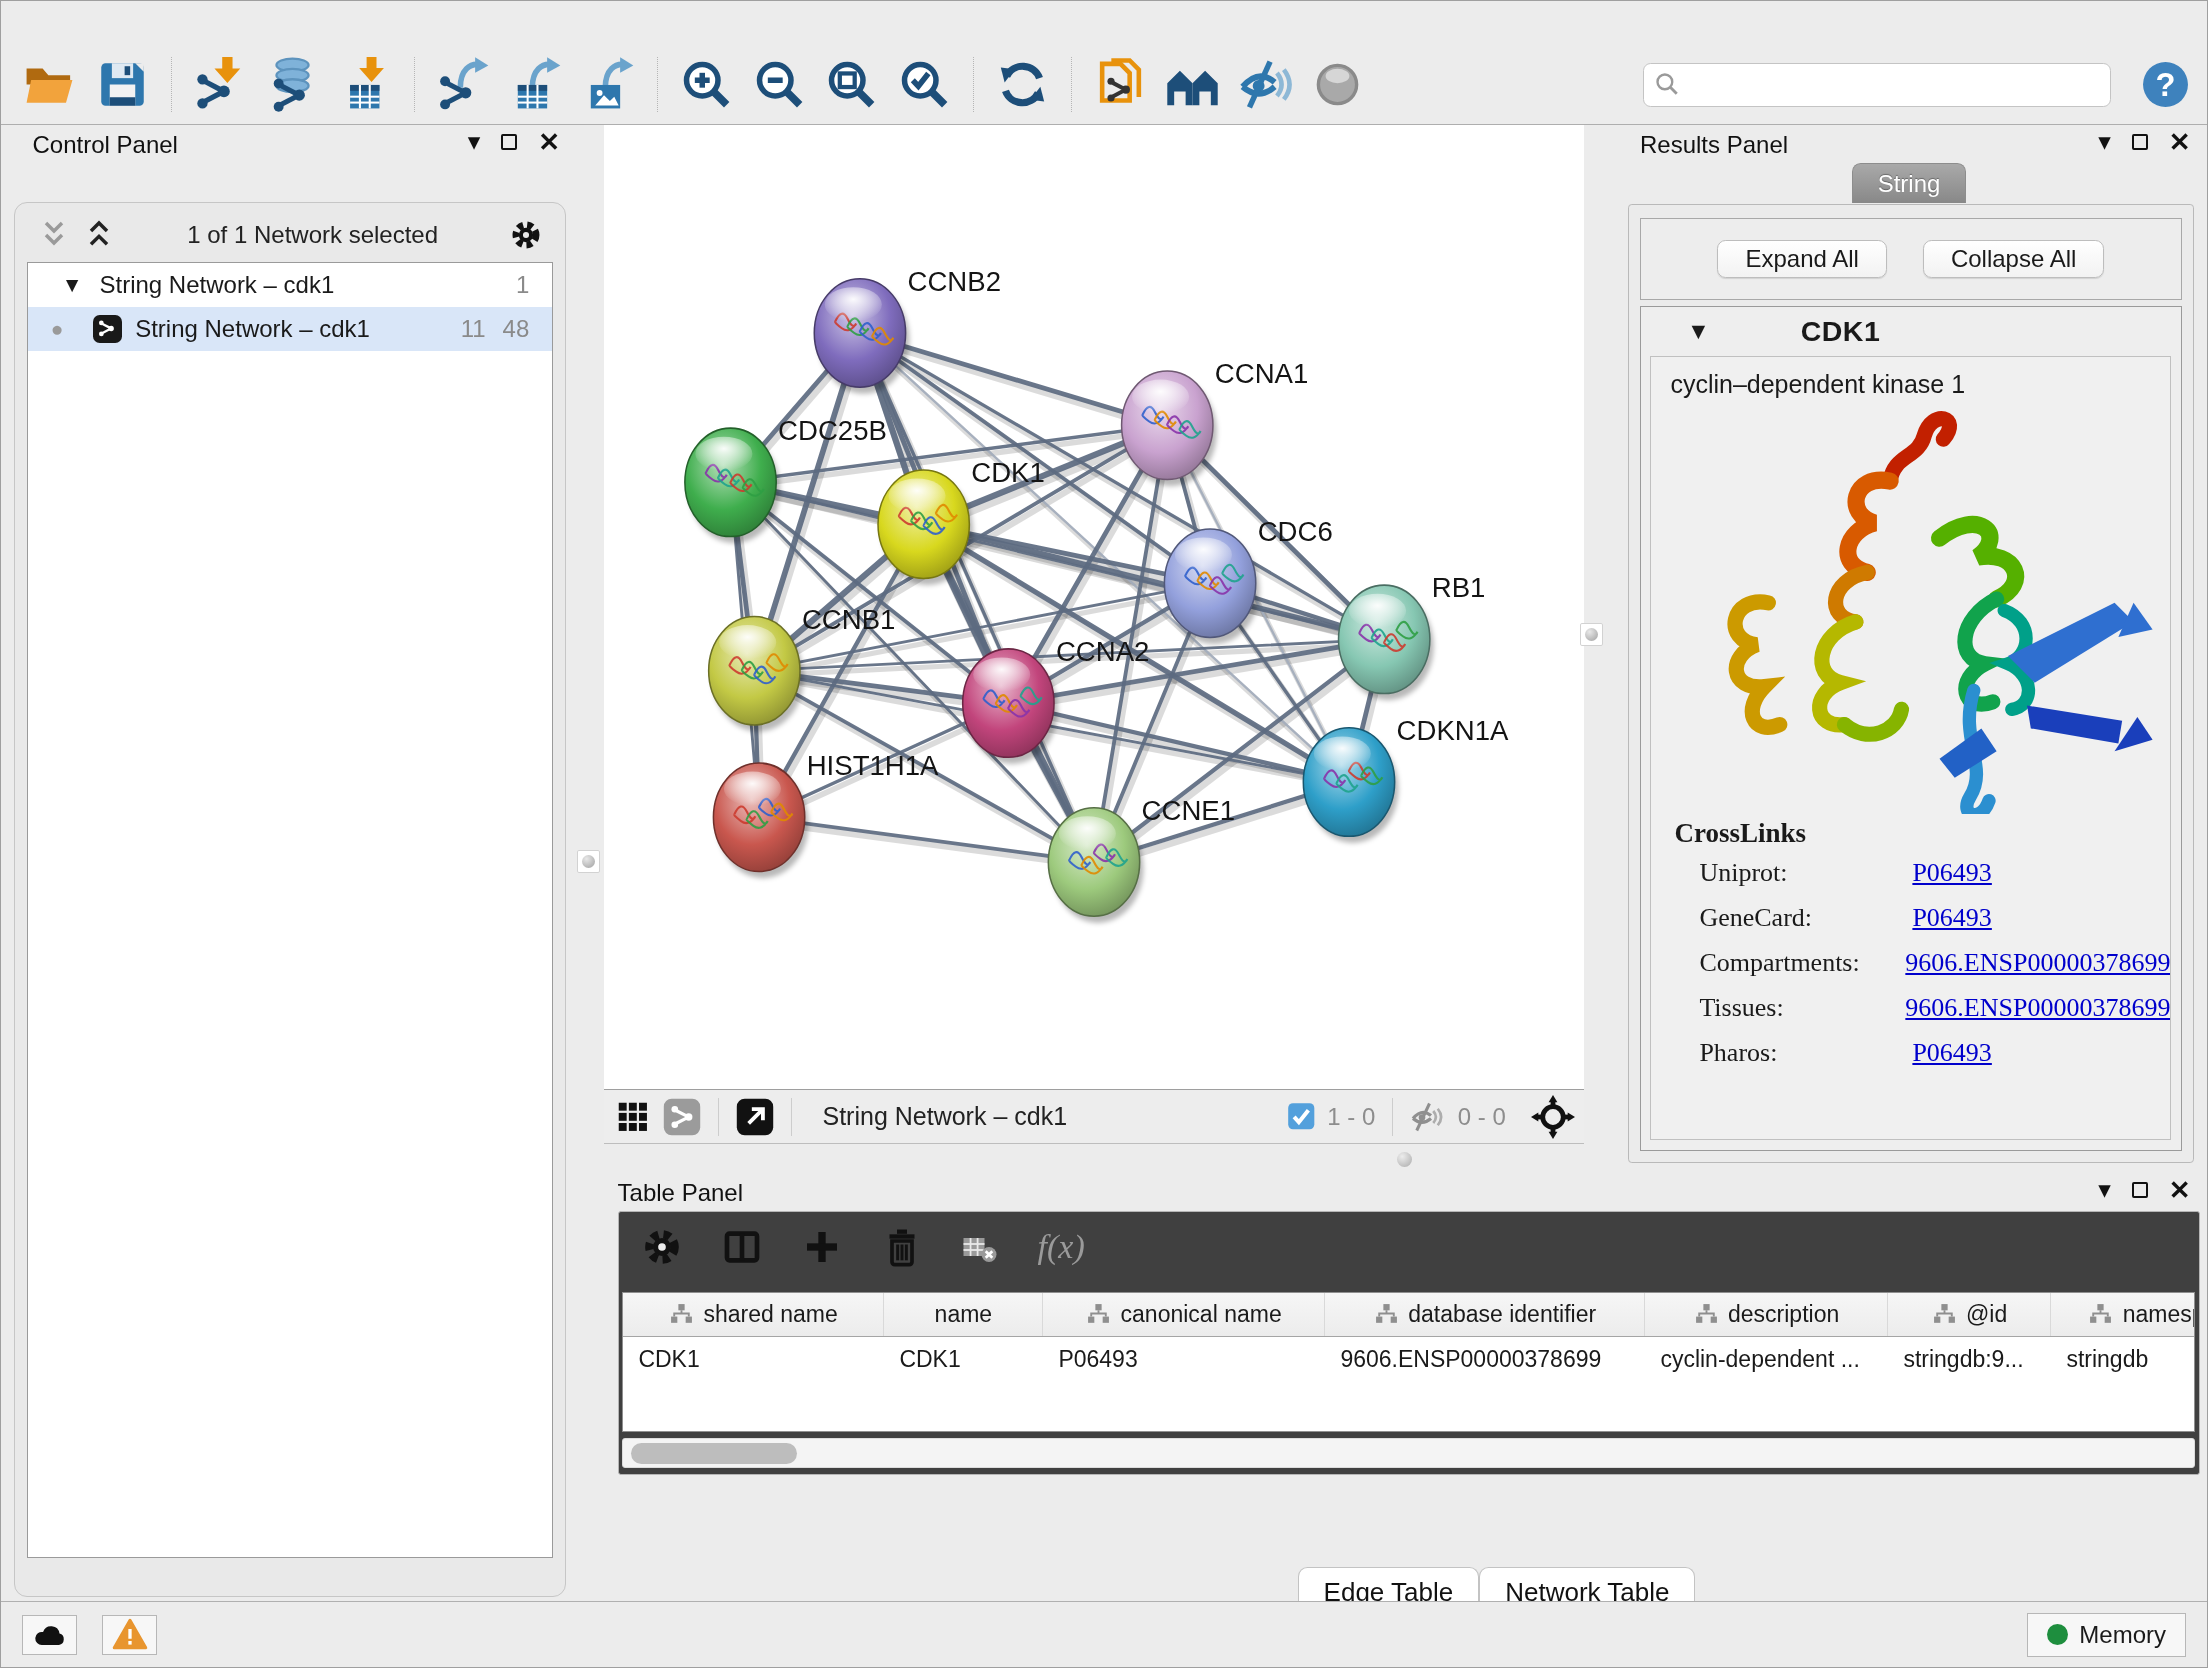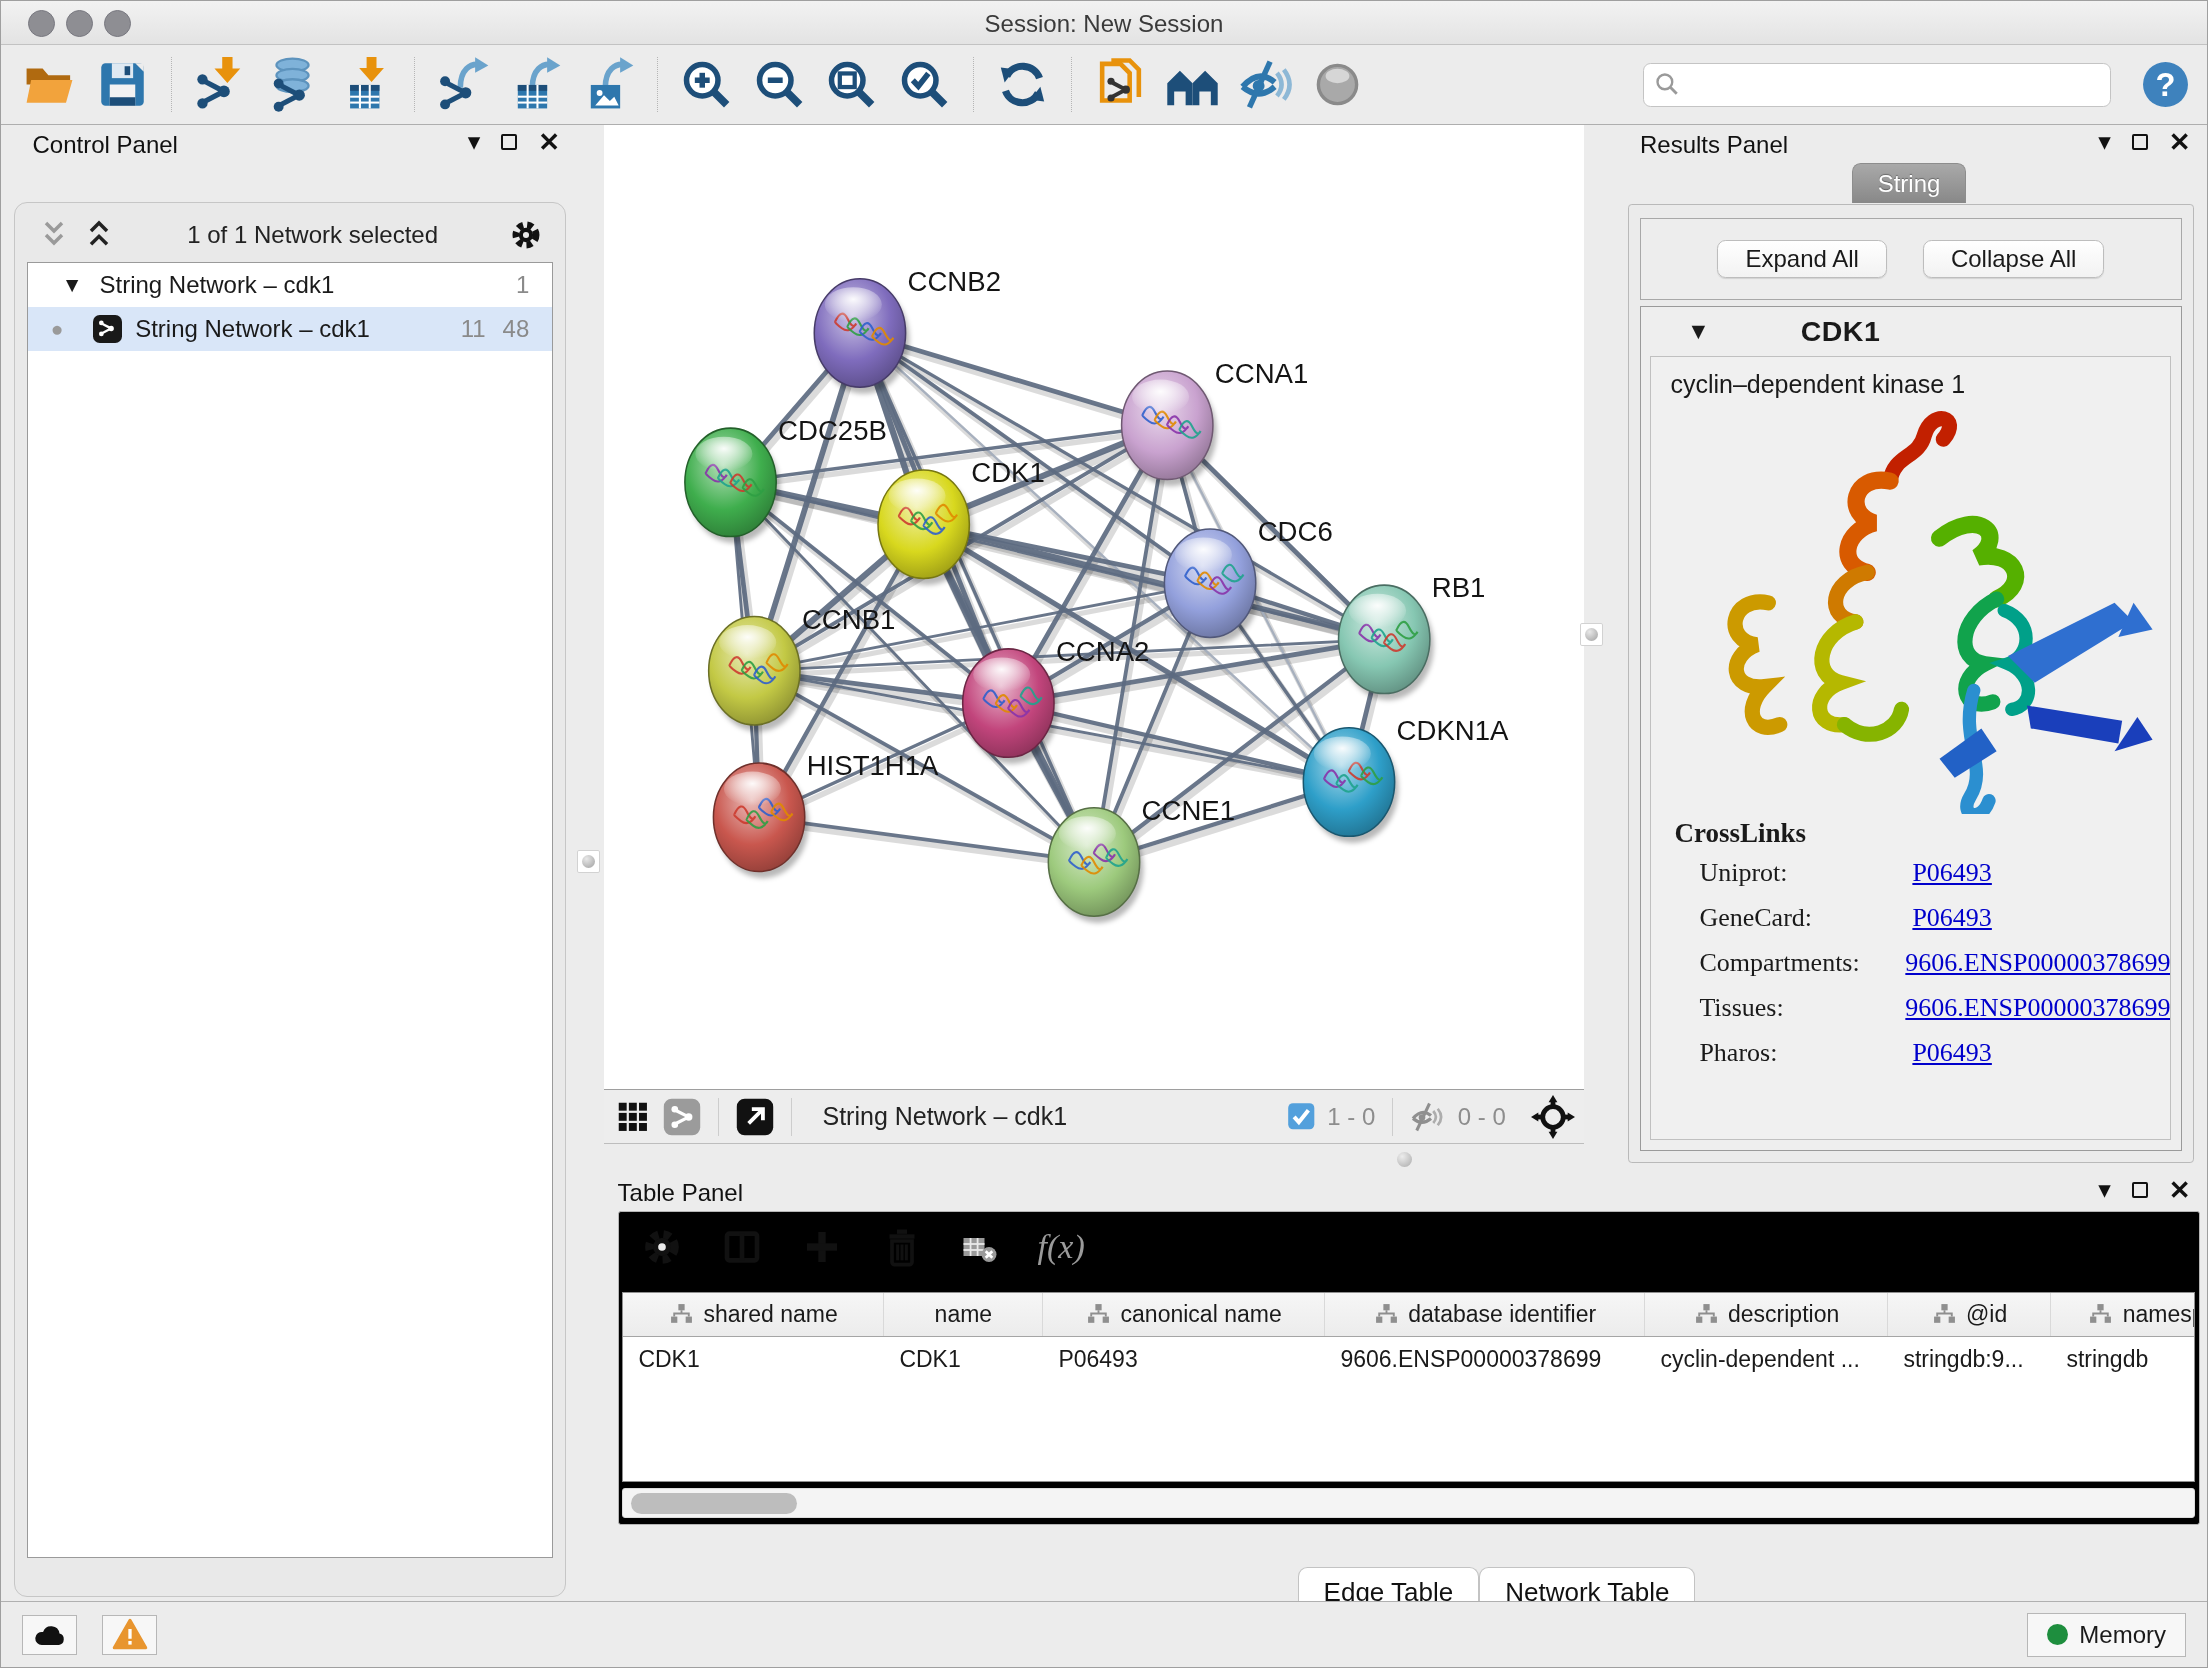--- a/index.html
+++ b/index.html
@@ -86,21 +86,21 @@
     border:1px solid #c0c0c0;overflow:hidden;}
   .rp-desc{margin:13.3px 0 0 19px;font-size:25px;}
   .protein-img{display:block;margin:5.7px auto 0 auto;}
   .crosslinks{font-family:"Liberation Serif",serif;margin:3.8px 0 0 23px;}
   .cl-heading{font-size:27px;font-weight:bold;margin-bottom:9.5px;}
   .cl-row{display:flex;font-size:26px;margin-bottom:15px;}
   .cl-label{width:238px;padding-left:25px;}
   .cl-link{color:#0000cc;text-decoration:underline;}
   
   .tp{position:absolute;left:609px;top:1172px;width:1590px;bottom:66px;}
-  .tp-box{position:absolute;left:7.6px;right:0;top:38px;height:314px;background:#000000;
+  .tp-box{position:absolute;left:7.6px;right:0;top:38px;height:264px;background:#404040;
     border:1.9px solid #b5b5b5;border-radius:2.9px;}
   .tp-toolbar{position:absolute;left:0;right:0;top:0;height:70px;display:flex;align-items:center;
     padding:0 23px;gap:40px;}
   .fx{font-family:"Liberation Serif",serif;font-style:italic;font-size:34px;color:#9a9a9a;}
   .tbl{position:absolute;left:3.8px;right:3.8px;top:80px;bottom:42px;background:#fff;
     border:1.9px solid #8f8f8f;overflow:hidden;}
   .tbl-headrow{display:flex;height:44px;background:linear-gradient(#f6f6f6,#ececec);
     border-bottom:1.9px solid #a5a5a5;}
   .th{display:flex;align-items:center;justify-content:center;gap:9.5px;font-size:23px;
     border-right:1.9px solid #d9d9d9;overflow:hidden;white-space:nowrap;flex:none;}
@@ -121,26 +121,20 @@
   .mem-btn{margin-left:auto;height:44px;background:#f7f7f7;border:1.9px solid #b7b7b7;
     display:flex;align-items:center;gap:11.4px;padding:0 19px;font-size:24px;}
   .mem-dot{width:21px;height:21px;border-radius:50%;background:#1e8e3e;}
   svg{display:block;}
 </style>
 </head>
 <body>
 
 <div class="window">
 
-  <div class="titlebar">
-    <span class="tlight" style="left:27px"></span>
-    <span class="tlight" style="left:65px"></span>
-    <span class="tlight" style="left:103px"></span>
-    <div class="title-text">Session: New Session</div>
-  </div>
 
   <div class="toolbar" id="main-toolbar">
       <div class="tb-btn">
         <span>
           <svg width="55" height="55" viewBox="0 0 24 24">
             <path d="M2,5 h7 l2.5,3 H21 v4 H2 z" fill="#b06a10"></path>
             <path d="M4,10 h18 l-2.8,10 H2 z" fill="#f2a33c"></path>
           </svg>
         </span>
       </div>

